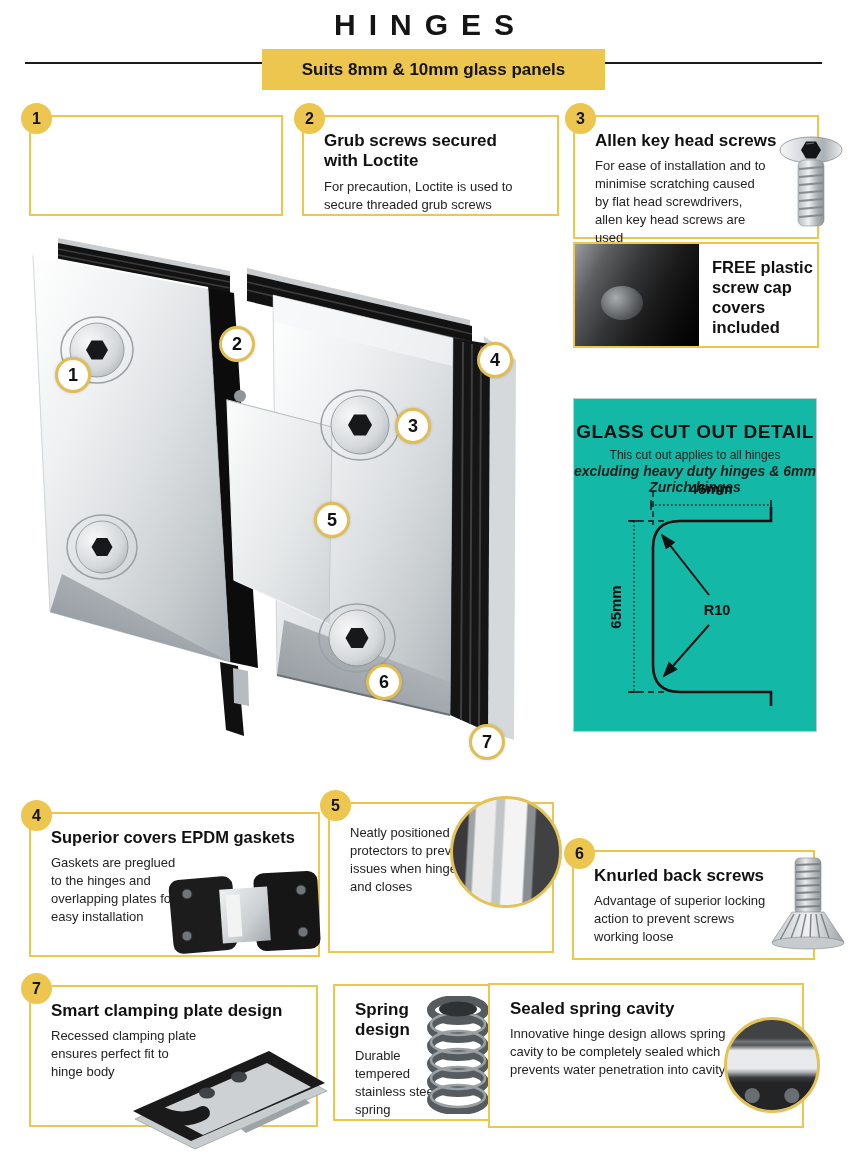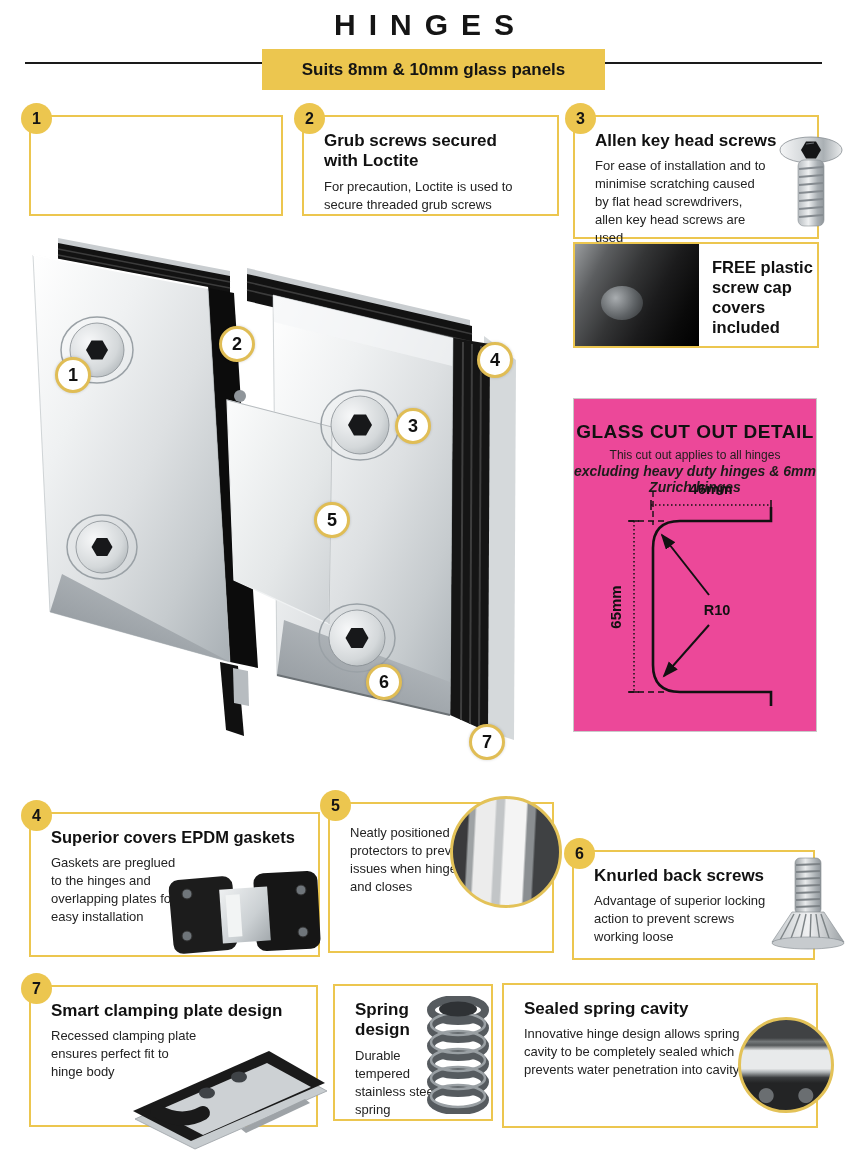--- a/index.html
+++ b/index.html
@@ -23,21 +23,21 @@
 
   
   .hinge-figure { position:absolute; left:22px; top:238px; width:512px; height:548px; }
   .callout { position:absolute; width:36px; height:36px; border-radius:50%; background:#fff;
     border:3px solid #e0bd55; color:#111; font-size:18px; font-weight:700;
     display:flex; align-items:center; justify-content:center; z-index:5;
     box-shadow:0 0 3px rgba(0,0,0,.18); }
 
   
   .cutout-box { position:absolute; left:573px; top:398px; width:244px; height:334px;
-    border:1.5px solid #c9c9c9; background:#ec4899; text-align:center; padding-top:22px; }
+    border:1.5px solid #c9c9c9; background:#14b8a6; text-align:center; padding-top:22px; }
   .cutout-box .ct-title { font-size:19px; font-weight:700; letter-spacing:.5px; color:#111; }
   .cutout-box .ct-sub { font-size:12px; margin-top:5px; color:#1d1d1b; }
   .cutout-box .ct-note { font-size:14px; font-style:italic; font-weight:700; margin-top:1px; color:#1d1d1b; }
   .cutout-svg { position:absolute; left:0; top:78px; }
 
   
   .free-photo { position:absolute; left:0; top:0; width:124px; height:102px; overflow:hidden;
     background:linear-gradient(118deg,#9a9d9f 0%,#5c5e60 20%,#343536 42%,#1b1b1c 62%,#0a0a0a 82%,#000 100%); }
   .free-cap { position:absolute; left:26px; top:42px; width:42px; height:34px; border-radius:50%;
     background:radial-gradient(circle at 35% 35%, #a9adb0, #5f6366 55%, #2c2e30); }
@@ -347,19 +347,19 @@
         <ellipse cx="33" cy="100" rx="27" ry="11" stroke="#9aa0a4" stroke-width="2.5"></ellipse>
         <ellipse cx="33" cy="82" rx="27" ry="11" stroke="#9aa0a4" stroke-width="2.5"></ellipse>
         <ellipse cx="33" cy="64" rx="27" ry="11" stroke="#9aa0a4" stroke-width="2.5"></ellipse>
         <ellipse cx="33" cy="46" rx="27" ry="11" stroke="#9aa0a4" stroke-width="2.5"></ellipse>
         <ellipse cx="33" cy="28" rx="27" ry="11" stroke="#9aa0a4" stroke-width="2.5"></ellipse>
       </g>
       <ellipse cx="33" cy="13" rx="19" ry="7.5" fill="#2f3235"></ellipse>
     </svg>
   </div>
 
-  <div class="box pad" style="left:502px; top:983px; width:316px; height:145px;">
+  <div class="box pad" style="left:488px; top:983px; width:316px; height:145px;">
     <h3>Sealed spring cavity</h3>
     <p style="width:222px;">Innovative hinge design allows spring cavity to be completely sealed which prevents water penetration into cavity</p>
     <div class="sealed-circle"></div>
   </div>
 
 </div>
 
 </body></html>

